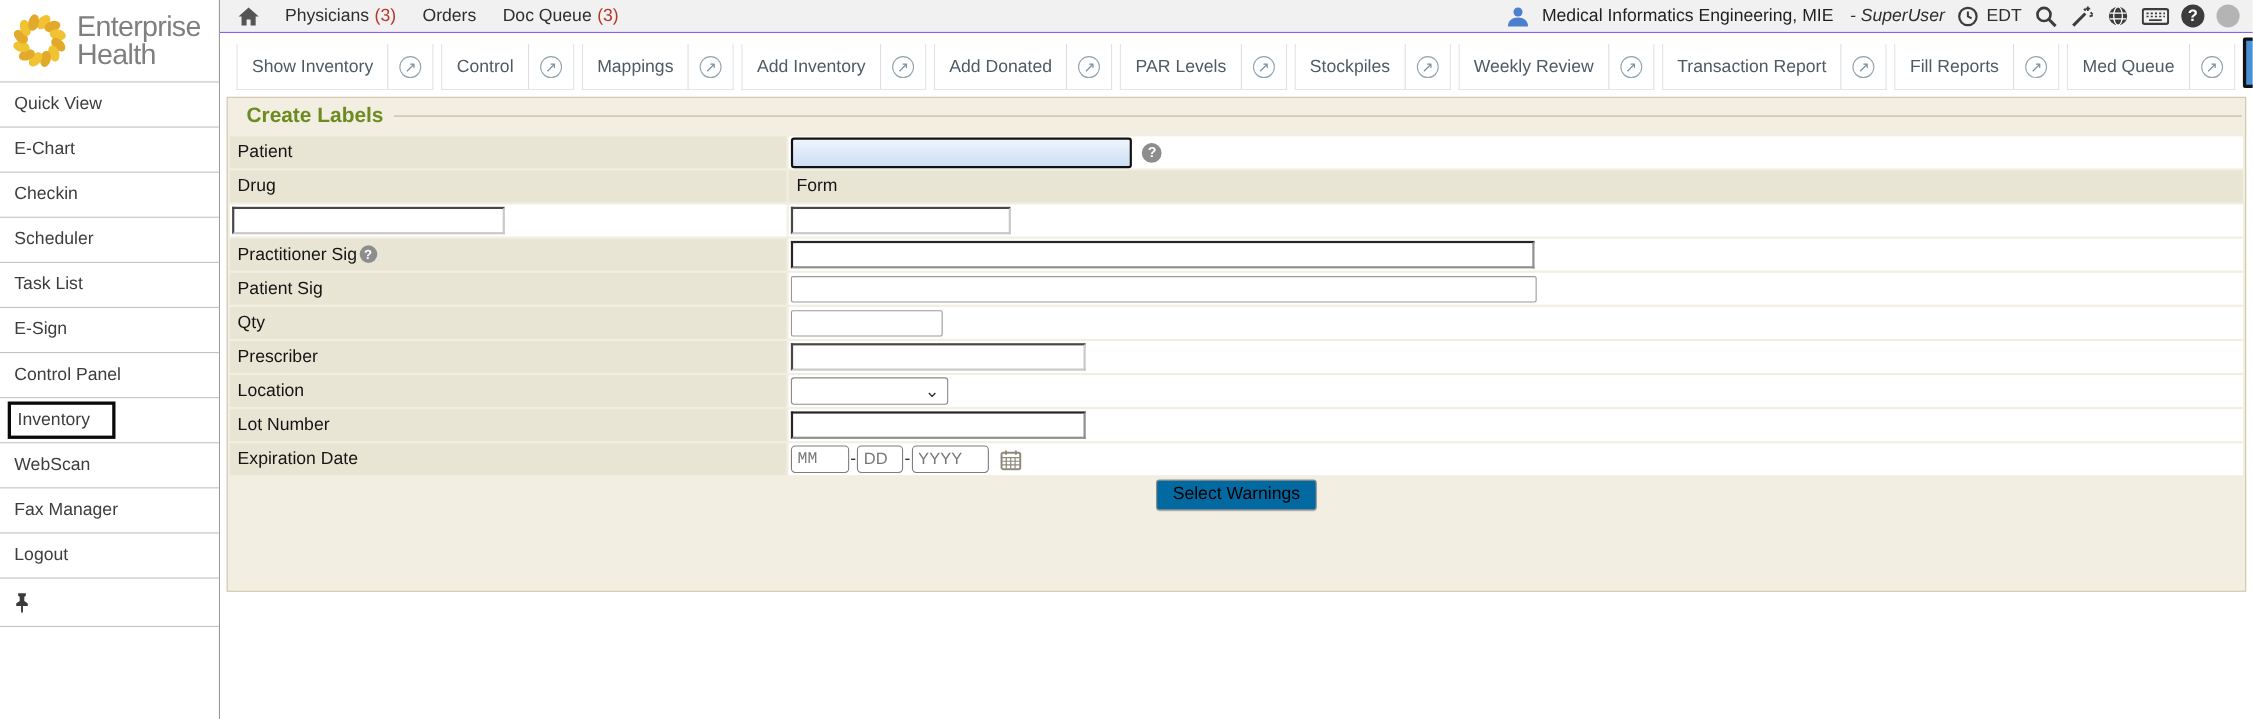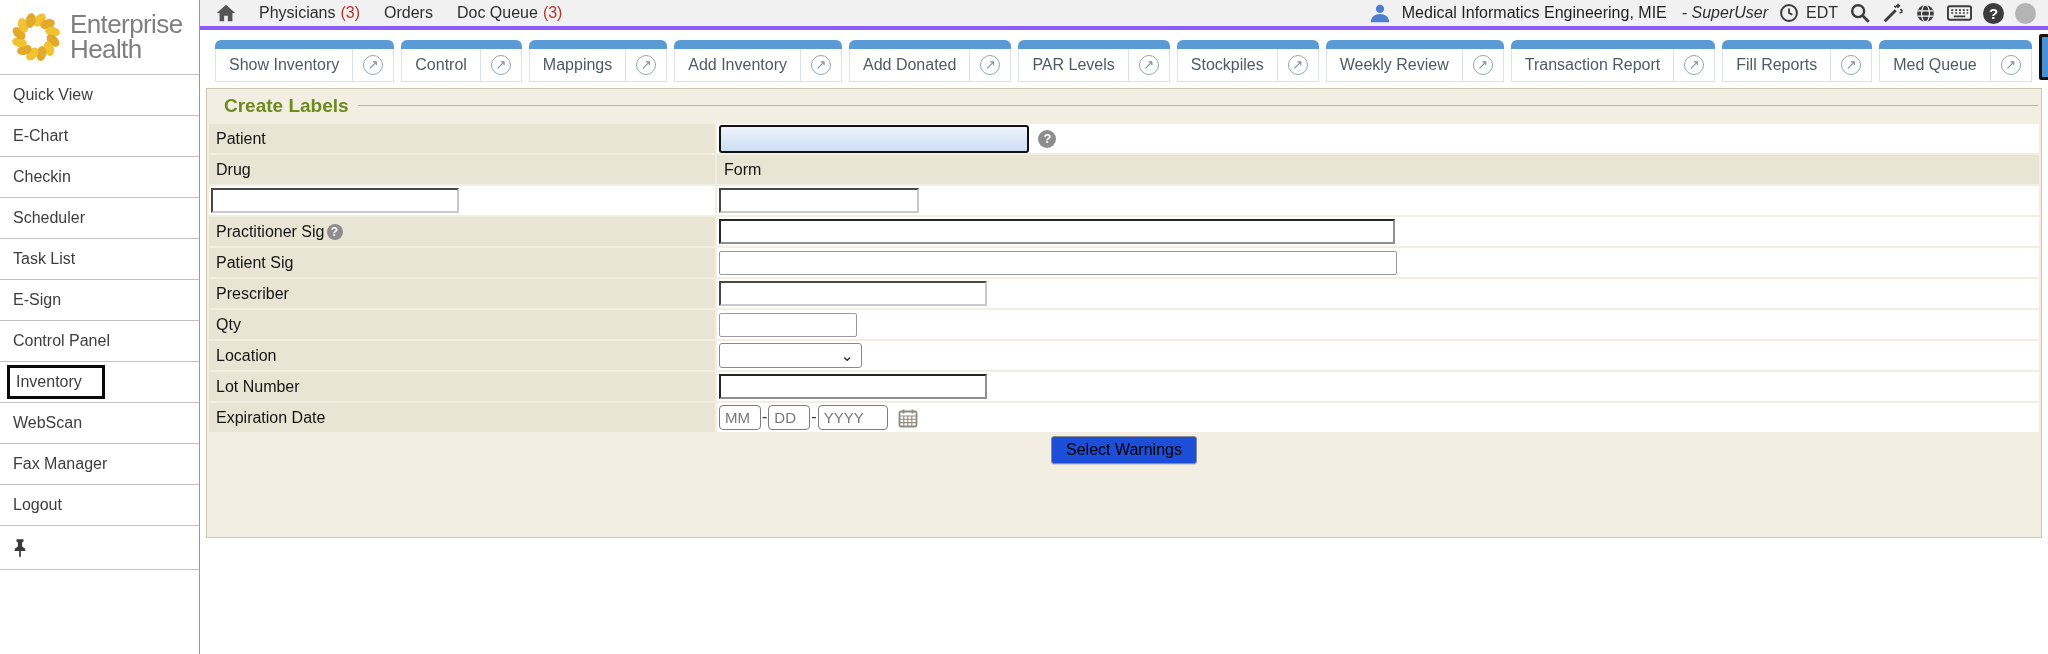--- a/index.html
+++ b/index.html
@@ -15,39 +15,39 @@
   .menu-item { height:41px; border-top:1px solid #c2c2c2; display:flex; align-items:center;
                padding-left:13px; font-size:16px; color:#3d3d3d; cursor:pointer; background:#fff; }
   .fbox { border:3px solid #0a0a0a; padding:5px 20px 5px 6px; margin-left:-6px; display:inline-block; }
   .pin-row { height:44px; }
   .menu-end { border-top:1px solid #c2c2c2; }
   .side-fill { flex:1; }
 
   
   .main { flex:1; display:flex; flex-direction:column; min-width:0; }
 
-  .topbar { height:30px; background:#f2f1f1; border-bottom:4px solid #8b5cf6;
+  .topbar { height:30px; background:#f2f1f1; border-bottom:1px solid #8b5cf6;
             display:flex; align-items:center; padding:0 12px 0 15px; font-size:16px; color:#2e2e2e; }
   .home { margin-right:22px; display:flex; align-items:center; cursor:pointer; }
   .top-nav { display:flex; gap:24px; }
   .nav-item { display:flex; gap:5px; cursor:pointer; white-space:nowrap; }
   .nav-item .count { color:#b5372a; }
   .user-cluster { margin-left:auto; display:flex; align-items:center; gap:11px; }
   .org { color:#1f1f1f; }
   .role { font-style:italic; color:#2e2e2e; margin-left:4px; }
   .tz { margin-left:-4px; }
   .icn { display:flex; align-items:center; }
   .help-circle { width:21px; height:21px; border-radius:50%; background:#3c3c3c; color:#fff;
                  font-weight:bold; font-size:15px; display:flex; align-items:center; justify-content:center; }
   .status-dot { width:21px; height:21px; border-radius:50%; background:#b4b4b4; }
 
   
   .tabbar { height:52px; background:#fff; display:flex; align-items:flex-end; gap:7px;
             padding-left:15px; overflow:hidden; white-space:nowrap; }
-  .tab { display:flex; flex-direction:column; height:42px; cursor:pointer; flex:0 0 auto; }
+  .tab { display:flex; height:42px; cursor:pointer; flex:0 0 auto; }
   .tab .strip { height:9px; background:#5b9bd5; border-radius:6px 6px 0 0; }
   .tab .tab-body { flex:1; display:flex; align-items:center; background:#fff;
                    border:1px solid #e0e3e6; border-top:none; }
   .tab-label { padding:0 13px; font-size:16px; color:#4e5a64; }
   .tab-arrowwrap { border-left:1px solid #dcdfe2; align-self:stretch; display:flex;
                    align-items:center; padding:0 10px; }
   .tab-arrow { width:20px; height:20px; border:1px solid #93a5b2; border-radius:50%;
                color:#7d93a2; font-size:13px; line-height:18px; text-align:center; }
   .tab.active { height:46px; flex-direction:row; align-items:center; padding:0 17px;
                 background:#4a90d5; border:3px solid #111; border-radius:2px; margin-bottom:2px; }
@@ -77,25 +77,25 @@
   .w-patsig { width:678px; } .w-qty { width:138px; }
   .help { display:inline-block; width:18px; height:18px; border-radius:50%; background:#8d8d8d;
           color:#fff; font-size:13px; font-weight:bold; text-align:center; line-height:18px;
           vertical-align:middle; margin-left:5px; }
   .help.sm { width:16px; height:16px; line-height:16px; font-size:12px; margin-left:2px; }
   .select { display:inline-flex; width:143px; height:25px; border:1px solid #8a8a8a; border-radius:3px;
             background:#fff; align-items:center; justify-content:flex-end; padding-right:7px;
             color:#333; cursor:pointer; }
   .inp-date { height:25px; border:1px solid #7d7d7d; border-radius:4px; padding-left:5px; color:#777; }
   .inp-date::placeholder { color:#777; opacity:1; }
-  .w-mm { width:42px; } .w-dd { width:42px; } .w-yyyy { width:70px; }
+  .w-mm { width:53px;font-family:Liberation Mono, monospace; } .w-dd { width:42px; } .w-yyyy { width:70px; }
   .dash { color:#333; margin:0 1px; }
   .cal { vertical-align:middle; margin-left:6px; }
   .btn { font-family:"Liberation Sans",sans-serif; font-size:16px; color:#000; padding:4px 14px;
-         background:#1d4ed8; border:1px solid #8a8a8a; border-radius:3px; box-shadow:0 1px 0 #cfcfcf;
+         background:#0369a1; border:1px solid #8a8a8a; border-radius:3px; box-shadow:0 1px 0 #cfcfcf;
          cursor:pointer; }
 </style>
 </head>
 <body>
 
 <div class="app">
 
   <aside class="sidebar">
     <div class="logo">
       <svg id="sunflower" viewBox="0 0 56 56" width="54" height="54">
@@ -369,29 +369,29 @@
               <input class="inp-dark w-pracsig" value="" style="">
             </td>
           </tr>
           <tr>
             <td class="lbl c1">Patient Sig</td>
             <td class="val">
               <input class="inp-light w-patsig" value="" style="">
             </td>
           </tr>
           <tr>
+            <td class="lbl c1">Qty</td>
+            <td class="val">
+              <input class="inp-light w-qty" value="" style="">
+            </td>
+          </tr>
+          <tr>
             <td class="lbl c1">Prescriber</td>
             <td class="val">
               <input class="inp-inset w-presc" value="" style="">
-            </td>
-          </tr>
-          <tr>
-            <td class="lbl c1">Qty</td>
-            <td class="val">
-              <input class="inp-light w-qty" value="" style="">
             </td>
           </tr>
           <tr>
             <td class="lbl c1">Location</td>
             <td class="val">
               <span class="select">
                 <span>⌄</span>
               </span>
             </td>
           </tr>

